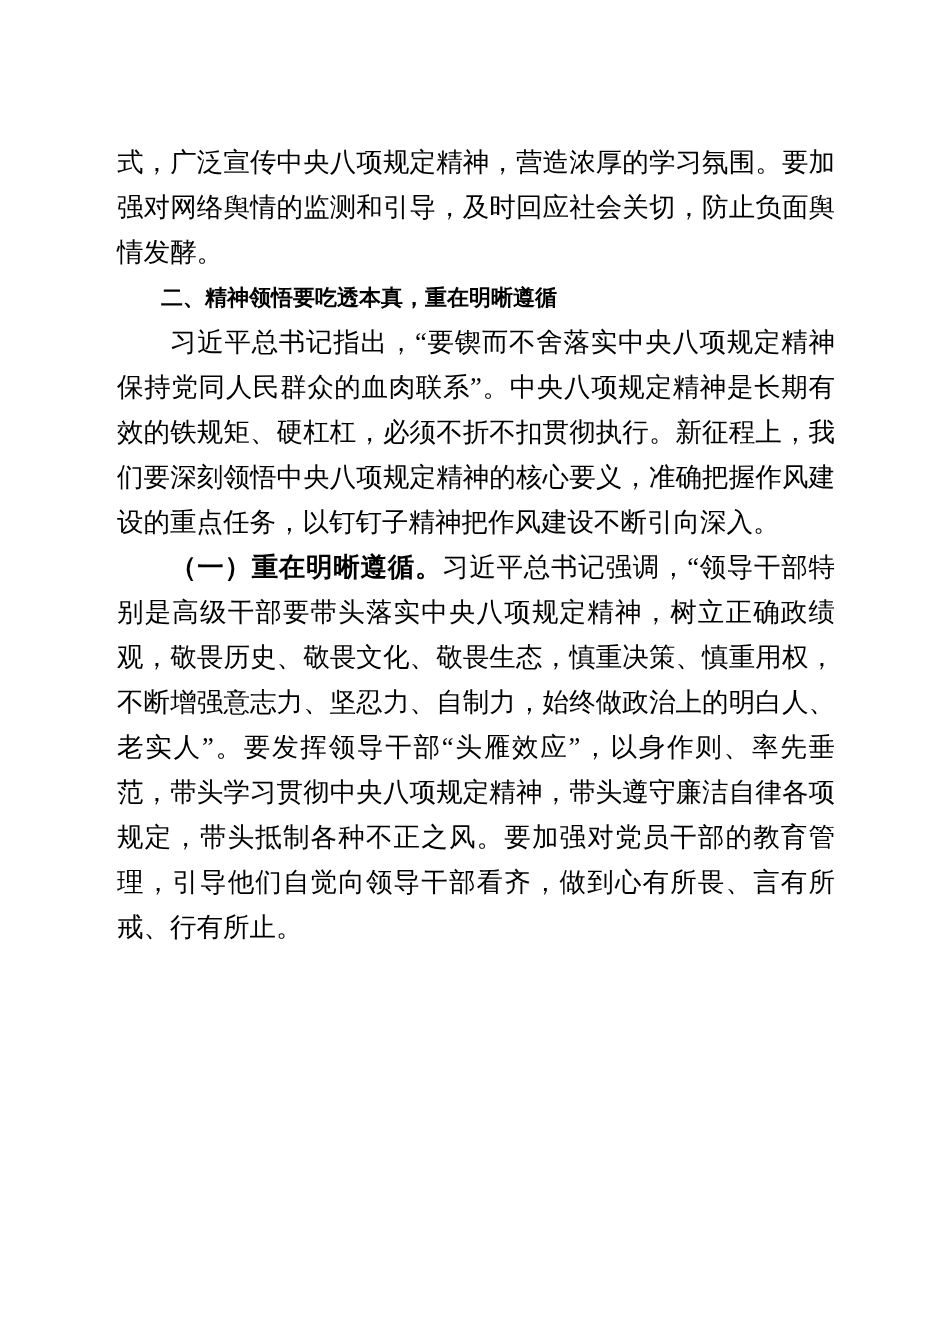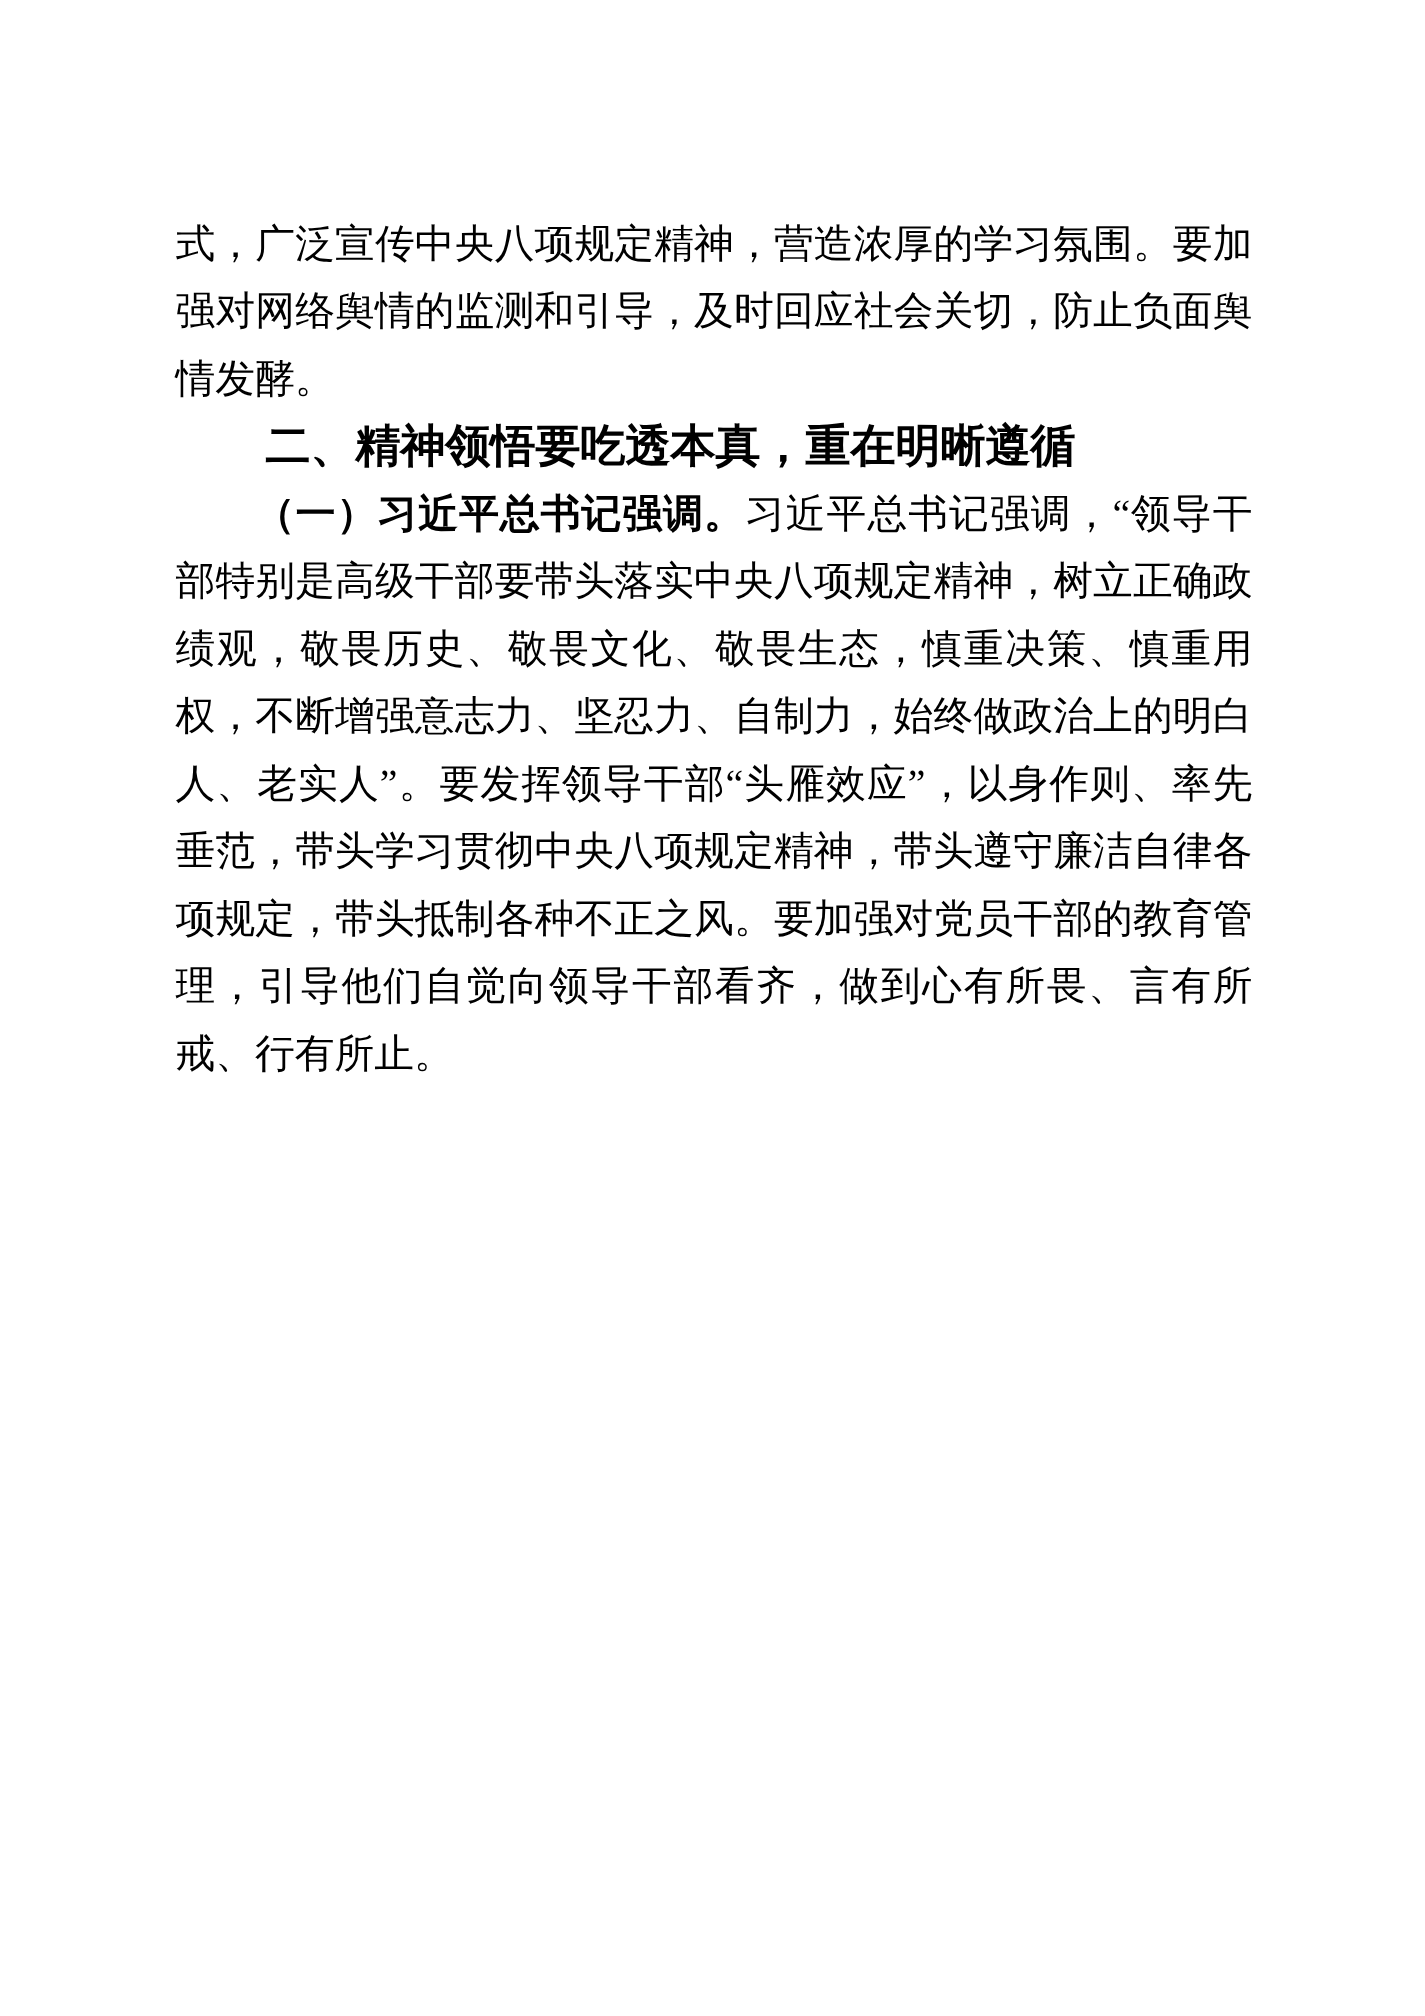--- a/index.html
+++ b/index.html
@@ -32,21 +32,21 @@
   }
   .para.indent {
     text-indent: 2em;
   }
   .section-heading {
     margin: 0;
     padding: 0;
     text-indent: 2em;
     font-family: "Liberation Sans", "DejaVu Sans", sans-serif;
     font-weight: 700;
-    font-size: 30px;
+    font-size: 22px;
     line-height: 45px;
     color: #000000;
     text-align: left;
   }
   .run-in-subhead {
     font-weight: 700;
   }
 </style>
 </head>
 <body>
@@ -55,20 +55,23 @@
   <div class="doc-body">
 
     <p class="para">
       <span>式，广泛宣传中央八项规定精神，营造浓厚的学习氛围。要加强对网络舆情的监测和引导，及时回应社会关切，防止负面舆情发酵。</span>
     </p>
 
     <h2 class="section-heading">
       <span>二、精神领悟要吃透本真，重在明晰遵循</span>
     </h2>
 
+    <p class="para indent">
+      <span>习近平总书记指出，“要锲而不舍落实中央八项规定精神保持党同人民群众的血肉联系”。中央八项规定精神是长期有效的铁规矩、硬杠杠，必须不折不扣贯彻执行。新征程上，我们要深刻领悟中央八项规定精神的核心要义，准确把握作风建设的重点任务，以钉钉子精神把作风建设不断引向深入。</span>
+    </p>
 
     <p class="para indent">
-      <span class="run-in-subhead">（一）习近平总书记强调。</span><span>习近平总书记强调，“领导干部特别是高级干部要带头落实中央八项规定精神，树立正确政绩观，敬畏历史、敬畏文化、敬畏生态，慎重决策、慎重用权，不断增强意志力、坚忍力、自制力，始终做政治上的明白人、老实人”。要发挥领导干部“头雁效应”，以身作则、率先垂范，带头学习贯彻中央八项规定精神，带头遵守廉洁自律各项规定，带头抵制各种不正之风。要加强对党员干部的教育管理，引导他们自觉向领导干部看齐，做到心有所畏、言有所戒、行有所止。</span>
+      <span class="run-in-subhead">（一）重在明晰遵循。</span><span>习近平总书记强调，“领导干部特别是高级干部要带头落实中央八项规定精神，树立正确政绩观，敬畏历史、敬畏文化、敬畏生态，慎重决策、慎重用权，不断增强意志力、坚忍力、自制力，始终做政治上的明白人、老实人”。要发挥领导干部“头雁效应”，以身作则、率先垂范，带头学习贯彻中央八项规定精神，带头遵守廉洁自律各项规定，带头抵制各种不正之风。要加强对党员干部的教育管理，引导他们自觉向领导干部看齐，做到心有所畏、言有所戒、行有所止。</span>
     </p>
 
 
   </div>
 </div>
 
 </body></html>

